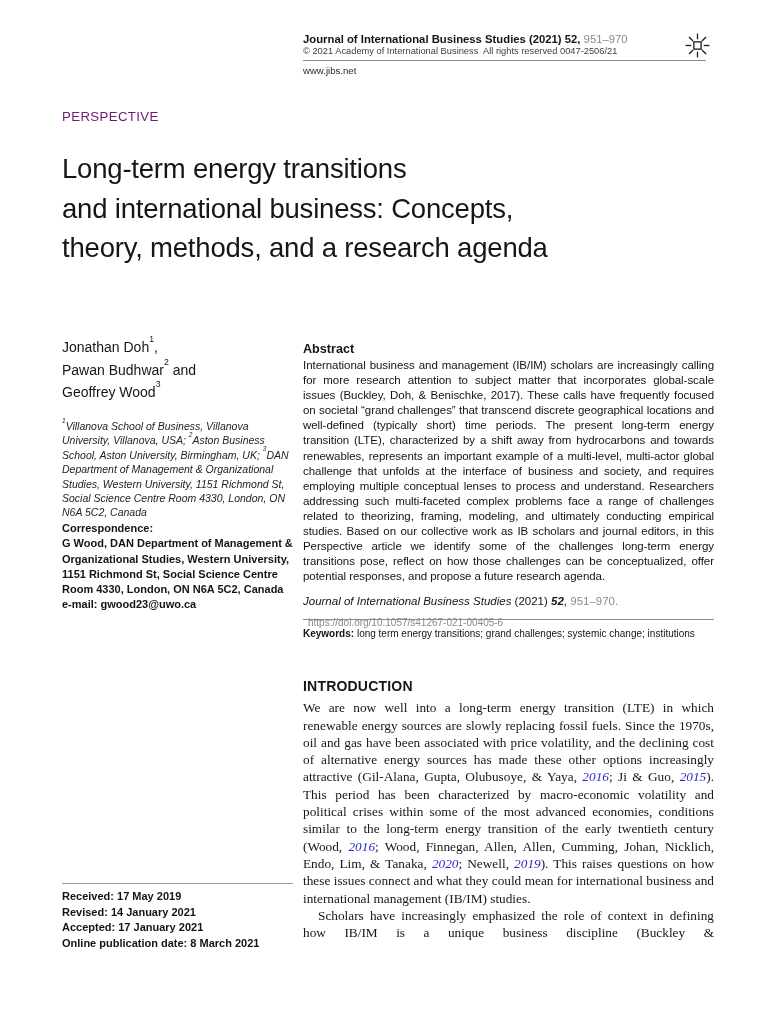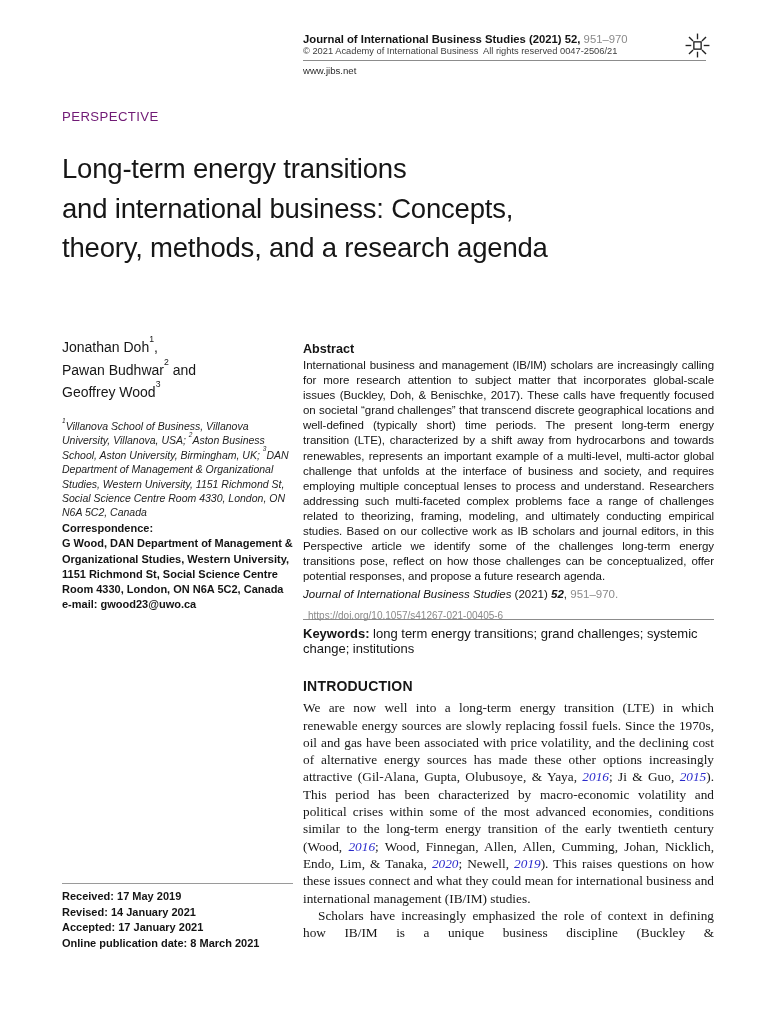--- a/index.html
+++ b/index.html
@@ -33,24 +33,24 @@
                 font-style:italic;color:#222;}
   .correspondence{left:62px;top:521px;width:234px;font-size:11px;line-height:15.3px;font-weight:700;}
   .correspondence .email-link{font-weight:700;color:#141414;text-decoration:none;}
   .dates-block{left:62px;top:883px;width:231px;border-top:1px solid #9a9a9a;
                padding-top:5px;font-size:11px;line-height:15.6px;font-weight:700;}
 
   
   .abstract{left:303px;top:342px;width:411px;}
   .abstract-heading{margin:0 0 2px 0;font-size:12.6px;font-weight:700;}
   .abstract-body{margin:0;font-size:11.5px;line-height:15.1px;text-align:justify;letter-spacing:-.05px;}
-  .cite-line{margin:3px 0 0 0;font-size:11.5px;line-height:15.1px;}
+  .cite-line{margin:10px 0 0 0;font-size:11.5px;line-height:15.1px;}
   .doi-line{margin:5px;font-size:10px;line-height:15px;color:var(--muted-gray);text-decoration:none;display:inline-block;}
   .keywords{left:303px;top:619px;width:411px;border-top:1px solid #8c8c8c;
-            padding-top:6px;font-size:13px;line-height:15px;}
+            padding-top:6px;font-size:10px;line-height:15px;}
   .keywords .kw-label{font-weight:700;}
 
   
   .introduction{left:303px;top:678px;width:411px;
                 font-family:"Liberation Serif",serif;font-size:13.3px;line-height:17.3px;
                 color:#161616;text-align:justify;}
   .introduction .section-heading{font-family:"Liberation Sans",sans-serif;
                 font-size:14px;font-weight:700;text-align:left;letter-spacing:.2px;
                 margin:0 0 4px 0;}
   .introduction p{margin:0;}

